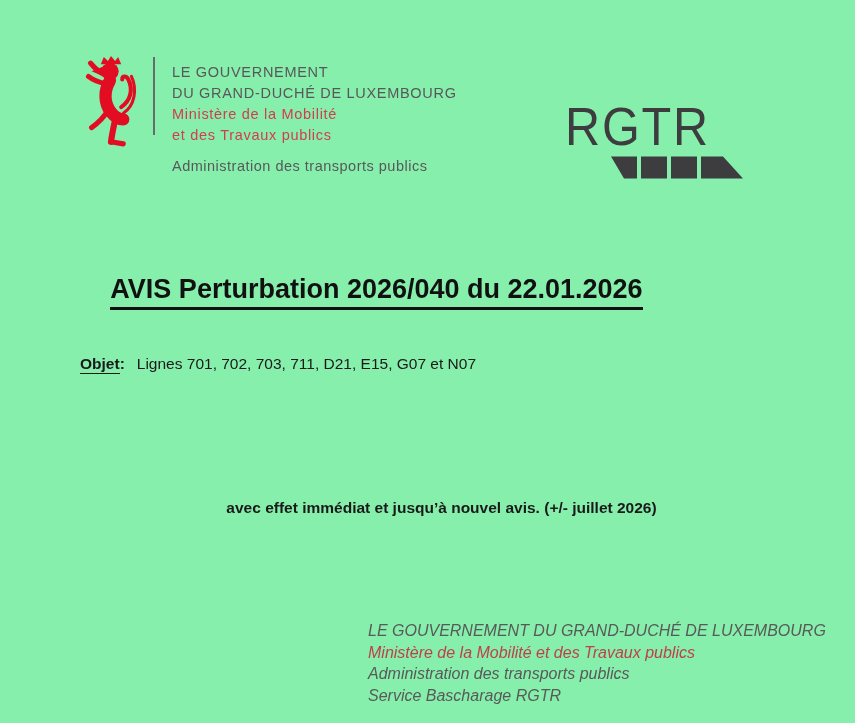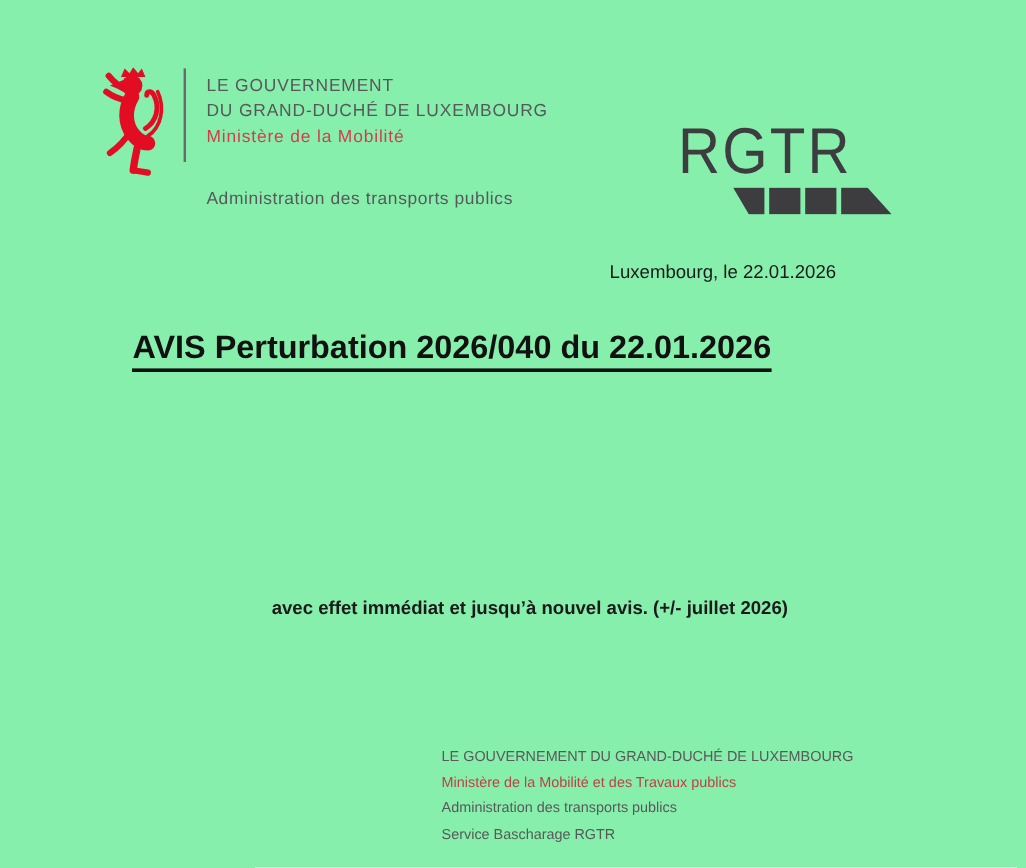--- a/index.html
+++ b/index.html
@@ -73,21 +73,21 @@
     line-height: 25px;
     color: #1a1a1a;
     text-align: justify;
   }
   .body-bold { font-weight: 700; }
   .effective-wrap { left: 0; top: 499px; width: 855px; text-align: center; padding-left: 28px; }
   .effective-text { font-size: 15.5px; font-weight: 700; color: #1a1a1a; white-space: nowrap; }
 
   
   .footer-block { left: 368px; top: 620px; }
-  .footer-line { font-size: 12px; line-height: 21.5px; white-space: nowrap; }
+  .footer-line { font-size: 16px; line-height: 21.5px; white-space: nowrap; font-style: italic; }
 </style>
 </head>
 <body>
 
 <div class="page">
 
   <svg class="abs lion-svg" viewBox="0 0 52 92" xmlns="http://www.w3.org/2000/svg" aria-hidden="true">
     <g stroke="#e30d23" fill="none" stroke-linecap="round">
       <path d="M25,24 C19,34 19,46 26,55 C30,60 35,62 38,62" stroke-width="12"></path>
       <path d="M21,19 C15,16 10,12 6,7" stroke-width="5"></path>
@@ -102,40 +102,43 @@
     <path d="M19,10 L7,15 L19,20 Z" fill="#e30d23"></path>
     <path d="M16,8 L19,1 L23,5 L26,0 L30,5 L33,1 L36,8 Z" fill="#e30d23"></path>
   </svg>
 
   <div class="abs logo-divider"></div>
 
   <div class="abs gov-block">
     <div class="gov-line" style="color: rgb(88, 88, 90);">LE GOUVERNEMENT</div>
     <div class="gov-line" style="color: rgb(88, 88, 90);">DU GRAND-DUCHÉ DE LUXEMBOURG</div>
     <div class="gov-line" style="color: rgb(210, 61, 78);">Ministère de la Mobilité</div>
+    <div class="gov-line" style="color: rgb(210, 61, 78);">et des Travaux publics</div>
   </div>
 
   <div class="abs admin-line" style="color: rgb(88, 88, 90);">Administration des transports publics</div>
 
   <div class="abs rgtr-block">
     <div class="rgtr-text" style="color: rgb(61, 61, 64);">RGTR</div>
   </div>
   <svg class="abs bus-svg" viewBox="0 0 132 22" xmlns="http://www.w3.org/2000/svg" aria-hidden="true">
     <polygon points="0,0 26,0 26,22 13,22" fill="#3d3d40"></polygon>
     <rect x="30" y="0" width="26" height="22" fill="#3d3d40"></rect>
     <rect x="60" y="0" width="26" height="22" fill="#3d3d40"></rect>
     <polygon points="90,0 112,0 132,22 90,22" fill="#3d3d40"></polygon>
   </svg>
 
-  <div class="abs date-line">Luxembourg, le 22.01.2026</div>
 
   <div class="abs title-wrap">
     <span class="title-text">AVIS Perturbation 2026/040 du 22.01.2026</span>
   </div>
 
+  <div class="abs objet-line">
+    <span class="objet-label">Objet</span><span class="objet-colon">:</span><span class="objet-value">Lignes 701, 702, 703, 711, D21, E15, G07 et N07</span>
+  </div>
 
 
   <div class="abs effective-wrap">
     <span class="effective-text">avec effet immédiat et jusqu’à nouvel avis. (+/- juillet 2026)</span>
   </div>
 
   <div class="abs footer-block">
     <div class="footer-line" style="color: rgb(89, 89, 89);">LE GOUVERNEMENT DU GRAND-DUCHÉ DE LUXEMBOURG</div>
     <div class="footer-line" style="color: rgb(189, 65, 71);">Ministère de la Mobilité et des Travaux publics</div>
     <div class="footer-line" style="color: rgb(89, 89, 89);">Administration des transports publics</div>

